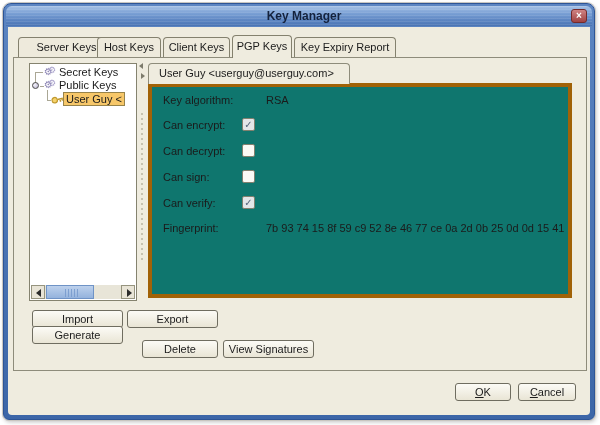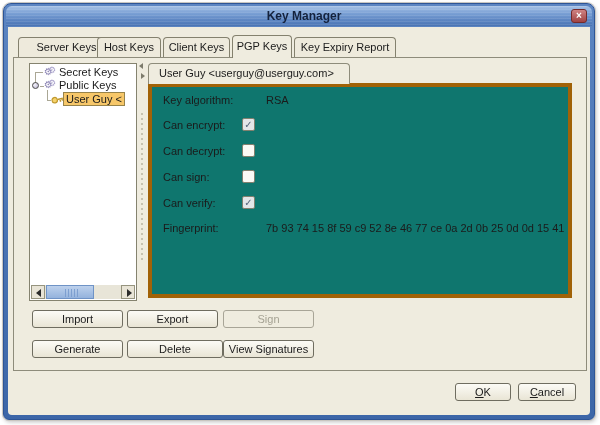--- a/index.html
+++ b/index.html
@@ -168,23 +168,22 @@
           <span class="cbox checked"><span>✓</span></span>
         </div>
         <div class="frow" style="top:134px;">
           <span>Fingerprint:</span>
           <span class="fval">7b 93 74 15 8f 59 c9 52 8e 46 77 ce 0a 2d 0b 25 0d 0d 15 41</span>
         </div>
       </div>
 
       <div class="btn" style="left:18px;  top:252px; width:91px;"><span>Import</span></div>
       <div class="btn" style="left:113px; top:252px; width:91px;"><span>Export</span></div>
-      <div class="btn disabled" style="left:209px; top:252px; width:91px;"><span>Sign</span></div>
-      <div class="btn" style="left:18px;  top:282px; width:91px;"><span>Generate</span></div>
-      <div class="btn" style="left:113px; top:282px; width:96px;"><span>Delete</span></div>
+      <div class="btn" style="left:18px;  top:268px; width:91px;"><span>Generate</span></div>
+      <div class="btn" style="left:128px; top:282px; width:76px;"><span>Delete</span></div>
       <div class="btn" style="left:209px; top:282px; width:91px;"><span>View Signatures</span></div>
     </div>
 
     <div class="btn" style="left:447px; top:356px; width:56px;">
       <span class="u">O</span><span>K</span>
     </div>
     <div class="btn" style="left:510px; top:356px; width:58px;">
       <span class="u">C</span><span>ancel</span>
     </div>
   </div>

